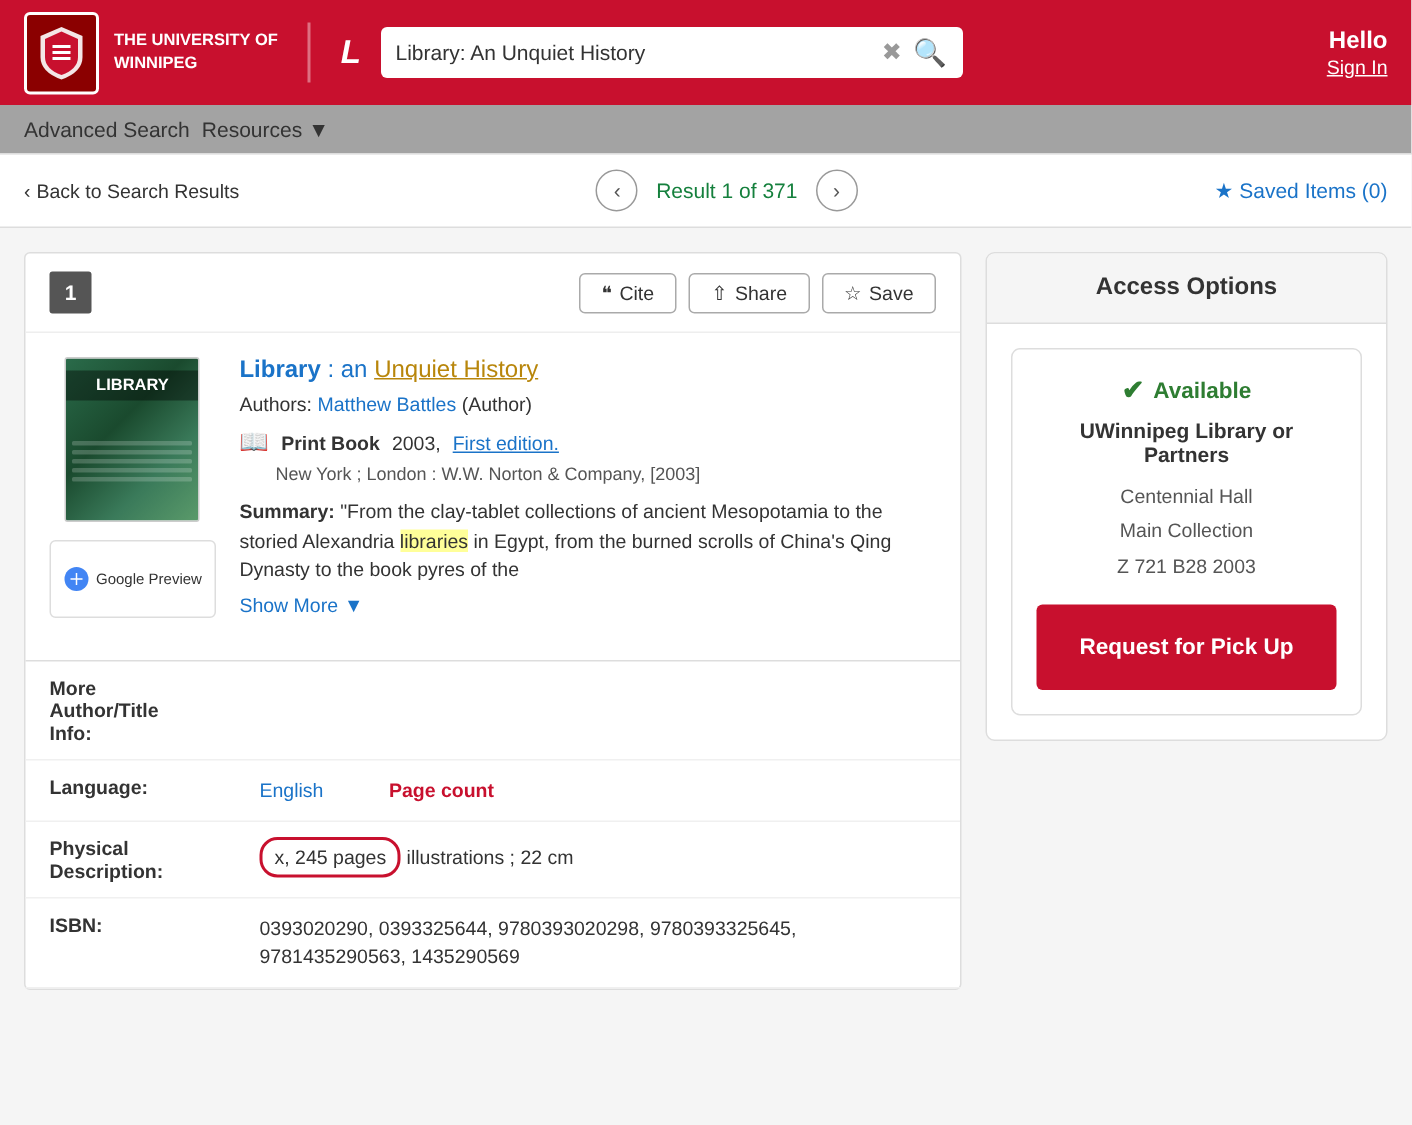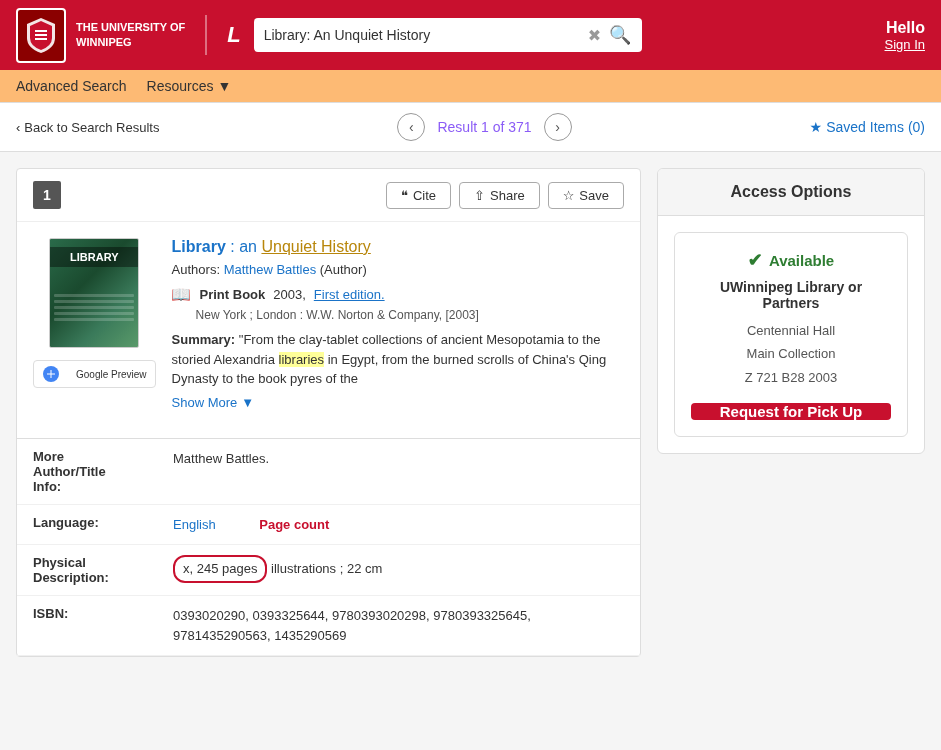--- a/index.html
+++ b/index.html
@@ -90,26 +90,26 @@
       font-weight: bold;
     }
     .header-signin {
       font-size: 13px;
       text-decoration: underline;
       cursor: pointer;
     }
 
     
     .navbar {
-      background: #fdba74;
+      background: #a3a3a3;
       border-bottom: 1px solid #ddd;
       padding: 8px 16px;
       display: flex;
       align-items: center;
-      gap: 20px;
+      gap: 8px;
     }
     .nav-link {
       color: #333;
       font-size: 14px;
       cursor: pointer;
       text-decoration: none;
     }
     .nav-resources {
       display: flex;
       align-items: center;
@@ -147,21 +147,21 @@
       border-radius: 50%;
       display: flex;
       align-items: center;
       justify-content: center;
       cursor: pointer;
       color: #555;
       font-size: 14px;
     }
     .results-count {
       font-size: 14px;
-      color: #8b5cf6;
+      color: #15803d;
     }
     .saved-items-link {
       color: #1a73c8;
       font-size: 14px;
       cursor: pointer;
       display: flex;
       align-items: center;
       gap: 4px;
     }
     .star-icon { color: #1a73c8; }
@@ -265,24 +265,24 @@
       padding: 4px;
     }
     .shelf-line {
       height: 3px;
       background: rgba(255,255,255,0.2);
       border-radius: 1px;
     }
     .google-preview {
       border: 1px solid #ddd;
       border-radius: 4px;
-      padding: 4px 8px;
-      display: flex;
-      align-items: center;
-      gap: 16px;
+      padding: 16px 8px;
+      display: flex;
+      align-items: center;
+      gap: 4px;
       font-size: 10px;
       cursor: pointer;
       background: #fff;
     }
     .record-info { flex: 1; min-width: 0; }
     .record-title {
       font-size: 16px;
       color: #1a73c8;
       cursor: pointer;
       margin-bottom: 6px;
@@ -397,21 +397,21 @@
     .location-info {
       font-size: 13px;
       color: #555;
       line-height: 1.8;
     }
     .pickup-btn {
       background: #c8102e;
       color: #fff;
       border: none;
       border-radius: 4px;
-      padding: 0;
+      padding: 20px;
       width: 100%;
       font-size: 15px;
       font-weight: bold;
       cursor: pointer;
       margin-top: 14px;
     }
   </style>
 </head>
 <body>
 
@@ -536,21 +536,20 @@
           <span>▼</span>
         </button>
       </div>
     </div>
 
     <div class="details-table">
       <div class="detail-row">
         <div class="detail-label">
           More<br>Author/Title<br>Info:
         </div>
-        <div class="detail-value">Matthew Battles.</div>
       </div>
       <div class="detail-row">
         <div class="detail-label">Language:</div>
         <div class="detail-value">
           <span style="color:#1a73c8;">English</span>
           <span style="color:#c8102e;font-weight:bold;margin-left:40px;">Page count</span>
         </div>
       </div>
       <div class="detail-row">
         <div class="detail-label">Physical<br>Description:</div>

